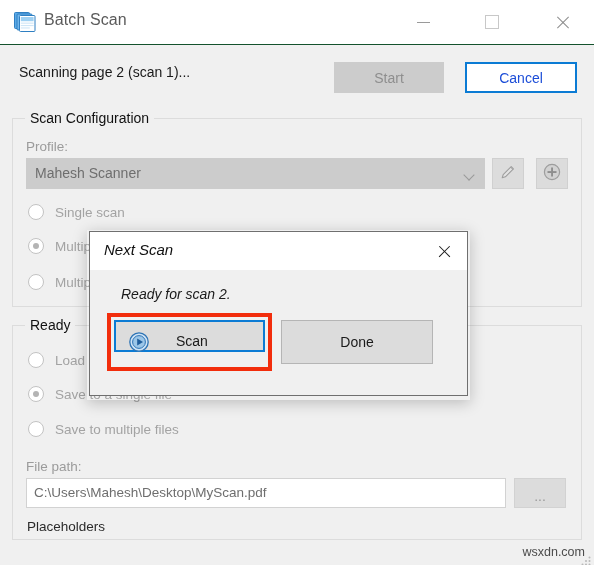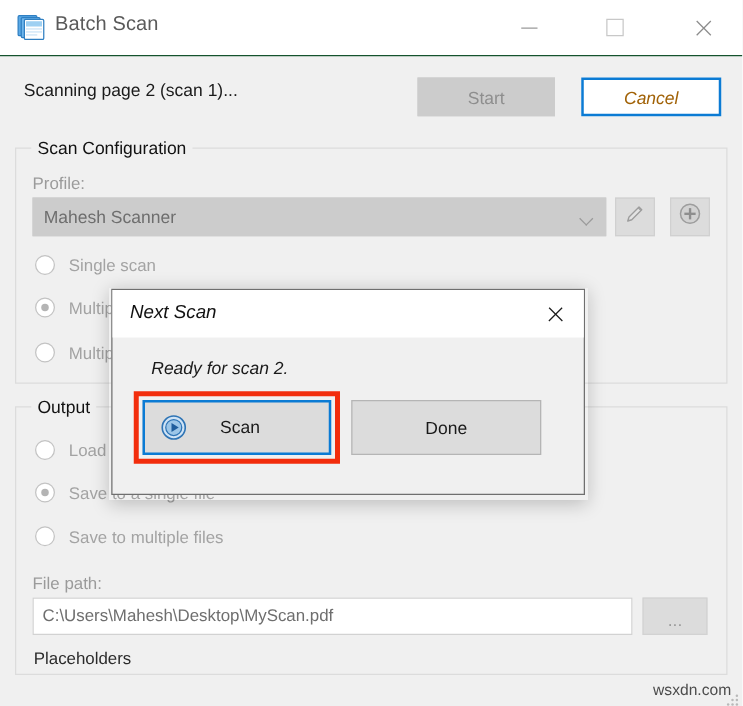--- a/index.html
+++ b/index.html
@@ -92,22 +92,21 @@
     width: 110px; height: 31px;
     background: #cccccc;
     border: 1px solid #cccccc;
     color: #8e8e8e;
   }
   .btn-cancel {
     left: 465px; top: 62px;
     width: 112px; height: 31px;
     background: #ffffff;
     border: 2px solid #0b7bd4;
-    color: #a16207;
-    font-style: italic;
+    color: #1d4ed8;
   }
 
   
   .group {
     position: absolute;
     box-sizing: border-box;
     border: 1px solid #dcdcdc;
     background: transparent;
   }
   .group-scan   { left: 12px; top: 118px; width: 570px; height: 189px; }
@@ -315,21 +314,21 @@
     box-sizing: border-box;
     left: 107px; top: 313px;
     width: 165px; height: 58px;
     border: 4px solid #f22d0c;
     background: transparent;
   }
   .btn-scan {
     position: absolute;
     box-sizing: border-box;
     left: 114px; top: 320px;
-    width: 151px; height: 44px;
+    width: 151px; height: 32px;
     background: #dcdcdc;
     border: 2px solid #0b7bd4;
     display: flex;
     align-items: center;
   }
   .scan-icon {
     position: absolute;
     left: 12px; top: 9px;
     width: 22px; height: 22px;
   }
@@ -438,21 +437,21 @@
   <div class="radio-row r-multi-a">
     <span class="radio-dot checked"></span>
     <span class="radio-label">Multiple scans with a prompt between</span>
   </div>
   <div class="radio-row r-multi-b">
     <span class="radio-dot"></span>
     <span class="radio-label">Multiple scans, buffer all pages</span>
   </div>
 
   <div class="group group-output">
-    <span class="group-title">Output</span>
+    <span class="group-title">Ready</span>
   </div>
 
   <div class="radio-row r-load">
     <span class="radio-dot"></span>
     <span class="radio-label">Load in NAPS2</span>
   </div>
   <div class="radio-row r-save-one">
     <span class="radio-dot checked"></span>
     <span class="radio-label">Save to a single file</span>
   </div>

